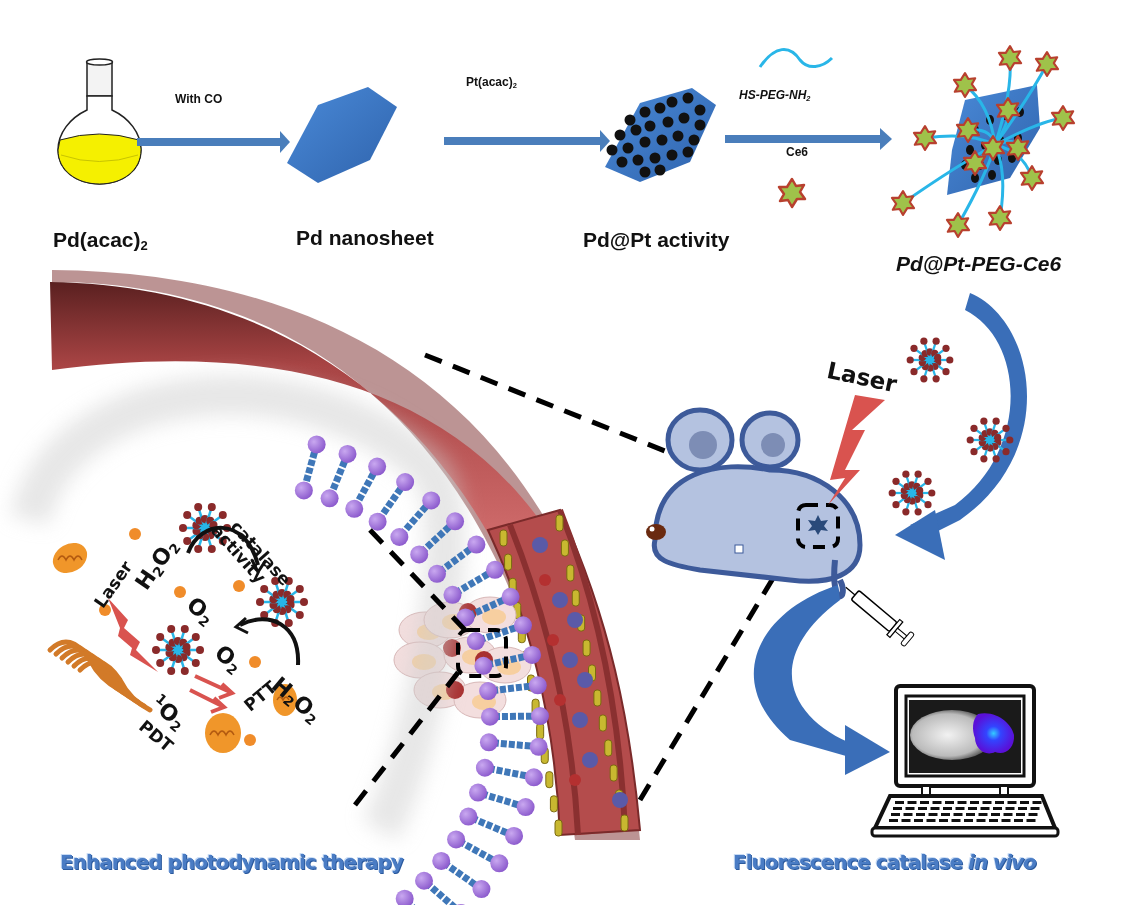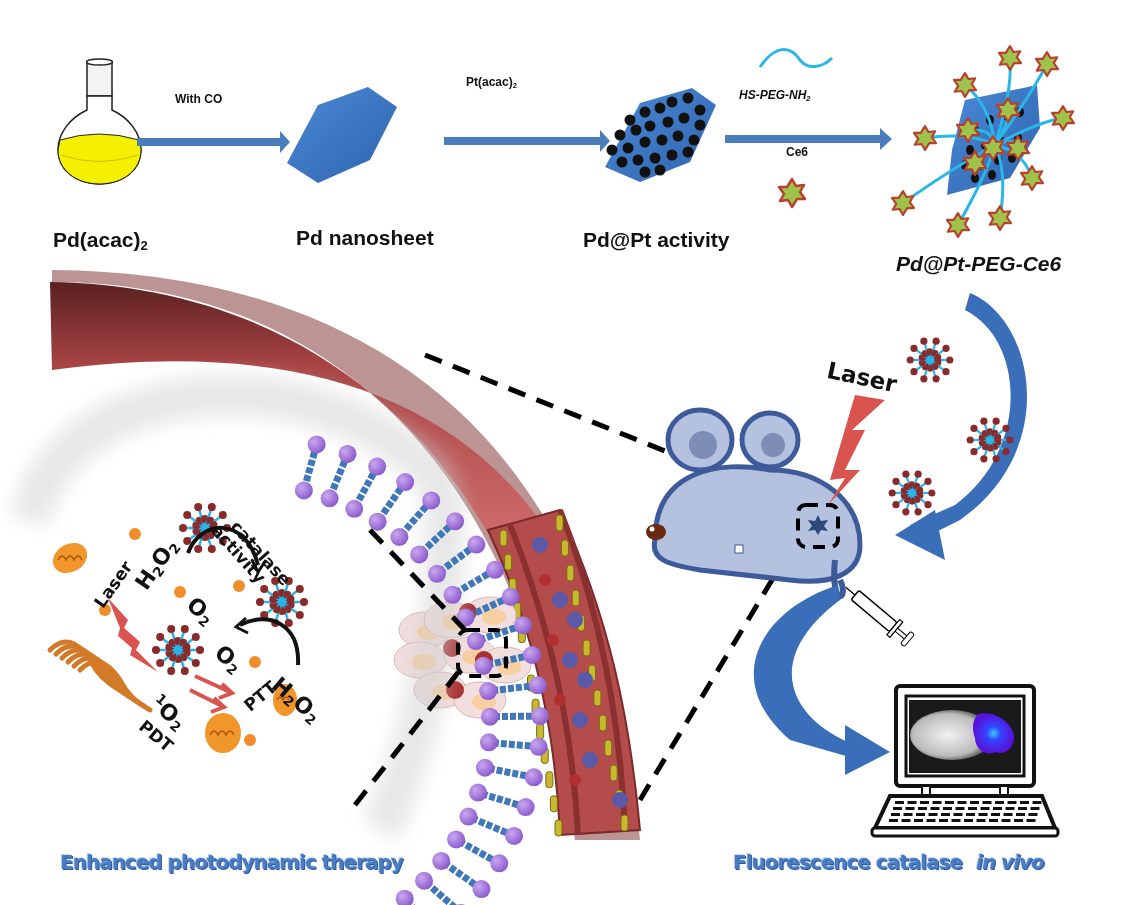--- a/index.html
+++ b/index.html
@@ -3,21 +3,21 @@
 <meta charset="utf-8">
 <style>
   html, body { margin: 0; padding: 0; background: #ffffff; }
   body { width: 1148px; height: 905px; overflow: hidden; position: relative; font-family: "Liberation Sans", sans-serif; }
   #canvas { position: absolute; left: 0; top: 0; width: 1148px; height: 905px; }
   .lbl { position: absolute; font-family: "Liberation Sans", sans-serif; font-weight: bold; color: #111; white-space: nowrap; }
   .step-label { font-size: 21px; }
   .reagent { font-size: 12px; }
   .caption { position: absolute; font-family: "DejaVu Sans", sans-serif; font-weight: bold; font-size: 20px; color: #4a7cc4; letter-spacing: -1px;
              text-shadow: 1px 1px 0 #2b5a9e, -1px -1px 0 #c9dcf5; white-space: nowrap; }
-  .caption i { font-style: italic; margin-left: 8px; }
+  .caption i { font-style: italic; }
   .rot { position: absolute; font-family: "DejaVu Sans", sans-serif; font-weight: bold; color: #111; white-space: nowrap; transform-origin: left top; }
   sub { font-size: 0.62em; vertical-align: -0.25em; }
   sup { font-size: 0.62em; vertical-align: 0.6em; }
 </style>
 </head>
 <body>
 
 <svg id="canvas" viewBox="0 0 1148 905" xmlns="http://www.w3.org/2000/svg">
   <defs>
     <linearGradient id="sheetGrad" x1="0" y1="0" x2="1" y2="1">

